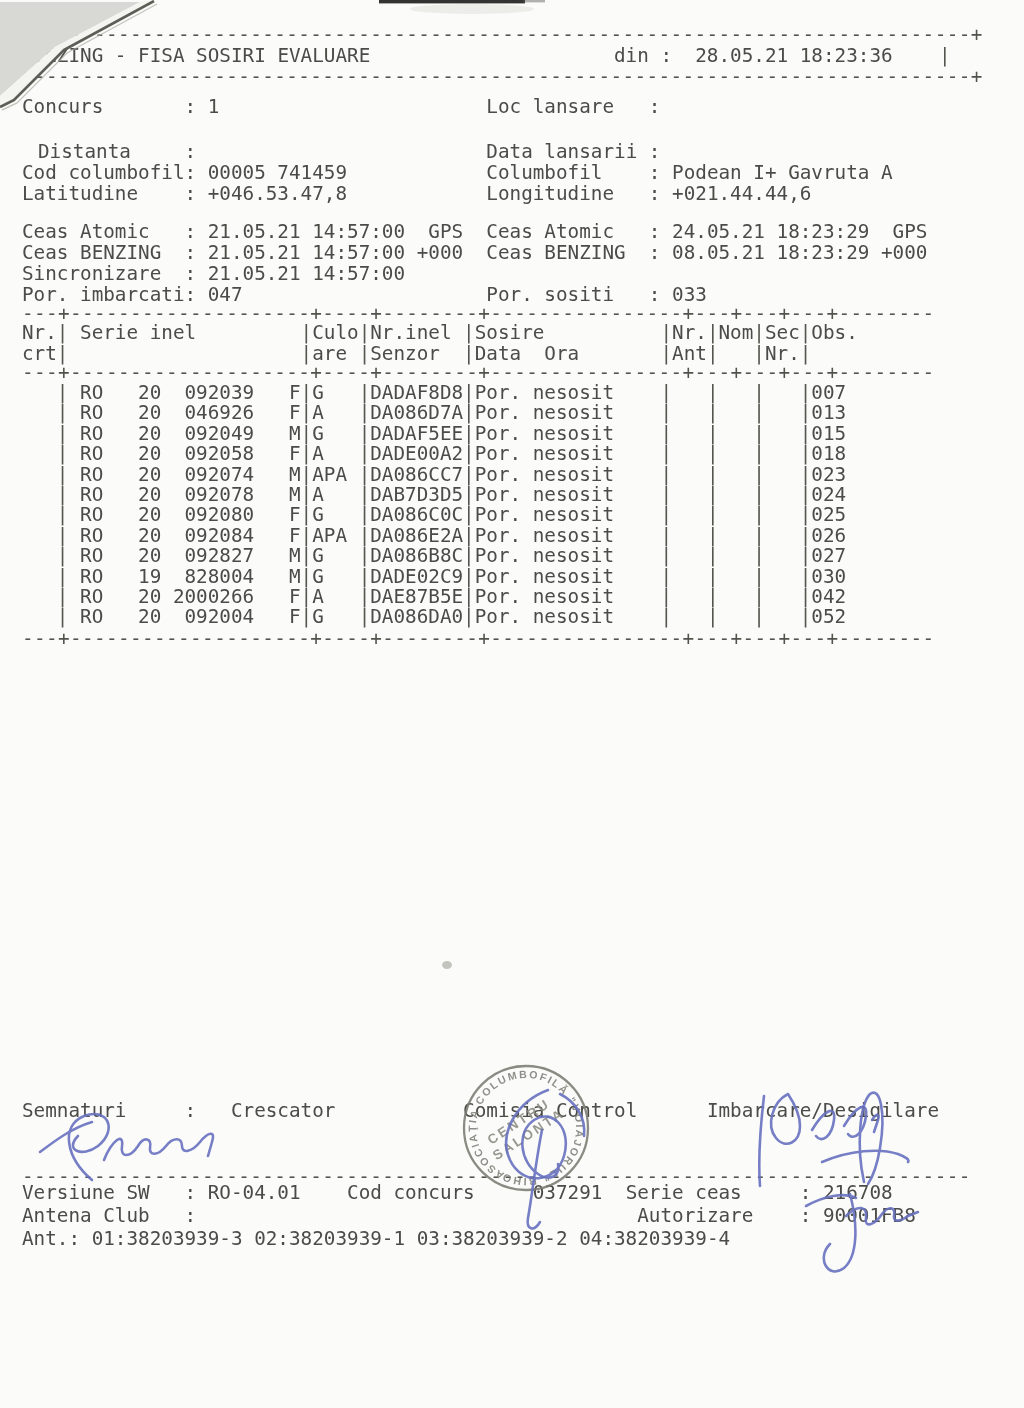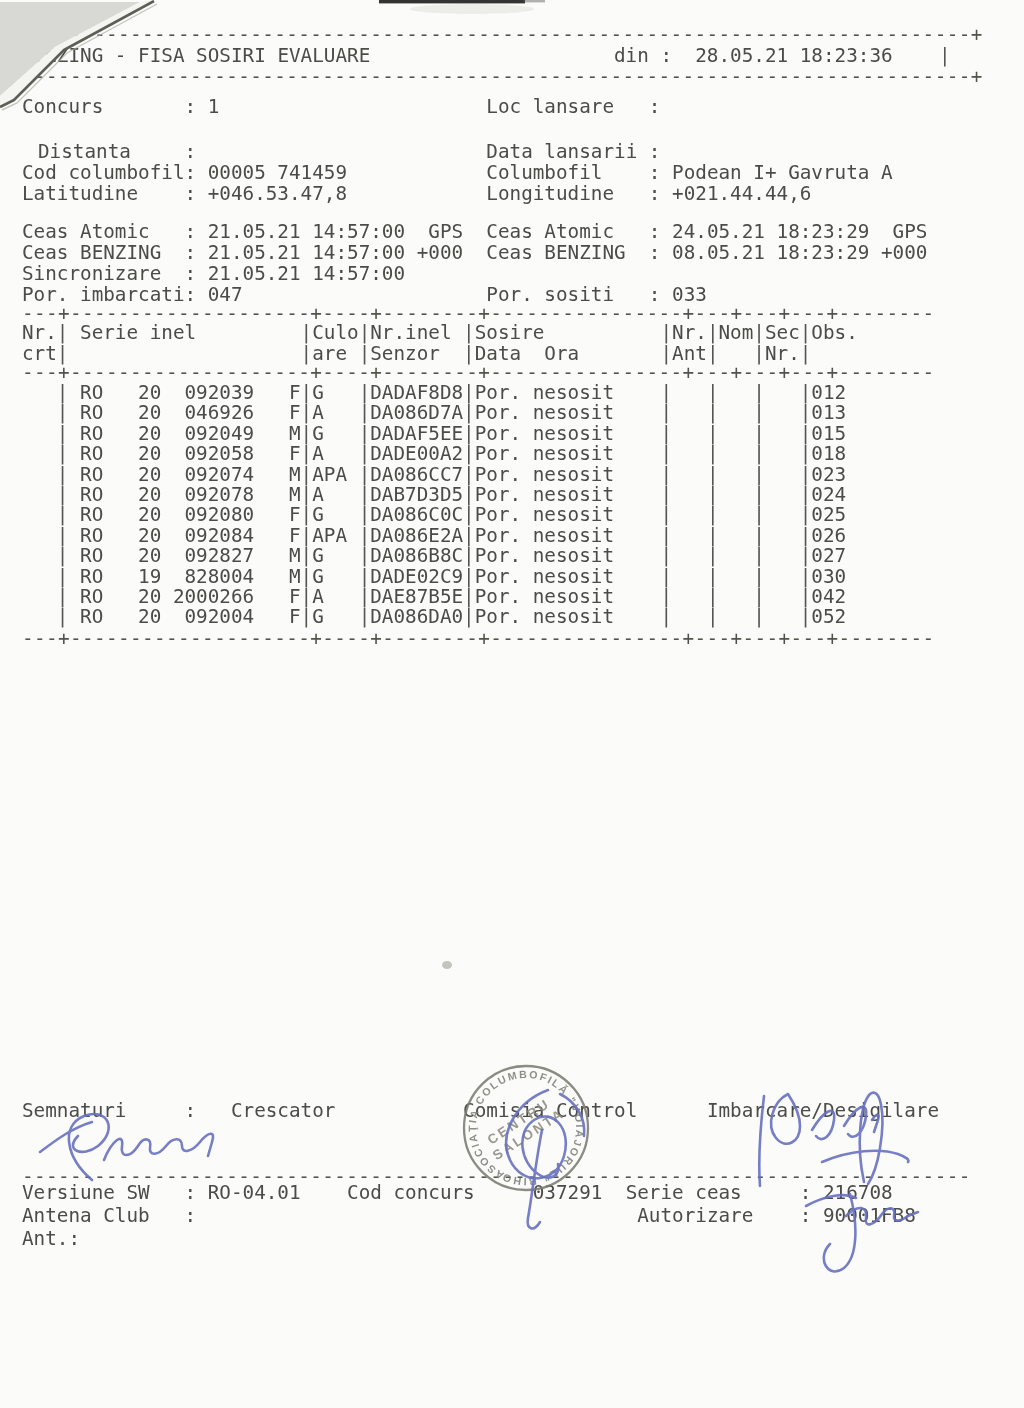--- a/index.html
+++ b/index.html
@@ -147,21 +147,21 @@
       <span class="at" style="left:30ch">DADAF8D8</span>
       <span class="at pipe" style="left:38ch">|</span>
       <span class="at" style="left:39ch">Por. nesosit</span>
       <span class="at pipe" style="left:55ch">|</span>
       <span class="at" style="left:56ch"></span>
       <span class="at pipe" style="left:59ch">|</span>
       <span class="at" style="left:60ch"></span>
       <span class="at pipe" style="left:63ch">|</span>
       <span class="at" style="left:64ch"></span>
       <span class="at pipe" style="left:67ch">|</span>
-      <span class="at" style="left:68ch">012</span>
+      <span class="at" style="left:68ch">007</span>
     </div>
 
     <div class="ln row">
       <span class="at pipe" style="left:3ch">|</span>
       <span class="at" style="left:5ch">RO</span>
       <span class="at" style="left:10ch">20</span>
       <span class="at ring" style="left:13ch">046926</span>
       <span class="at" style="left:23ch">F</span>
       <span class="at pipe" style="left:24ch">|</span>
       <span class="at" style="left:25ch">A</span>
@@ -423,20 +423,21 @@
     </div>
     <div class="ln" style="top:1205px">
       <span class="at" style="left:0">Antena Club</span>
       <span class="at" style="left:14ch">:</span>
       <span class="at" style="left:53ch">Autorizare</span>
       <span class="at" style="left:67ch">:</span>
       <span class="at" style="left:69ch">90001FB8</span>
     </div>
     <div class="ln" style="top:1228px">
       <span class="at" style="left:0">Ant.:</span>
+      <span class="at" style="left:6ch">01:38203939-3 02:38203939-1 03:38203939-2 04:38203939-4</span>
     </div>
   </div>
 
   <svg class="overlay" width="1024" height="1408" viewBox="0 0 1024 1408">
 
     <rect x="379" y="0" width="146" height="3.4" fill="#1d1d1b" opacity="0.9"></rect>
     <rect x="523" y="0" width="22" height="2.4" fill="#55554f" opacity="0.45"></rect>
     <ellipse cx="472" cy="9" rx="62" ry="5" fill="#e6e6e2" opacity="0.7"></ellipse>
     <ellipse cx="447" cy="965" rx="5" ry="4" fill="#b6b6b0" opacity="0.8"></ellipse>
 

